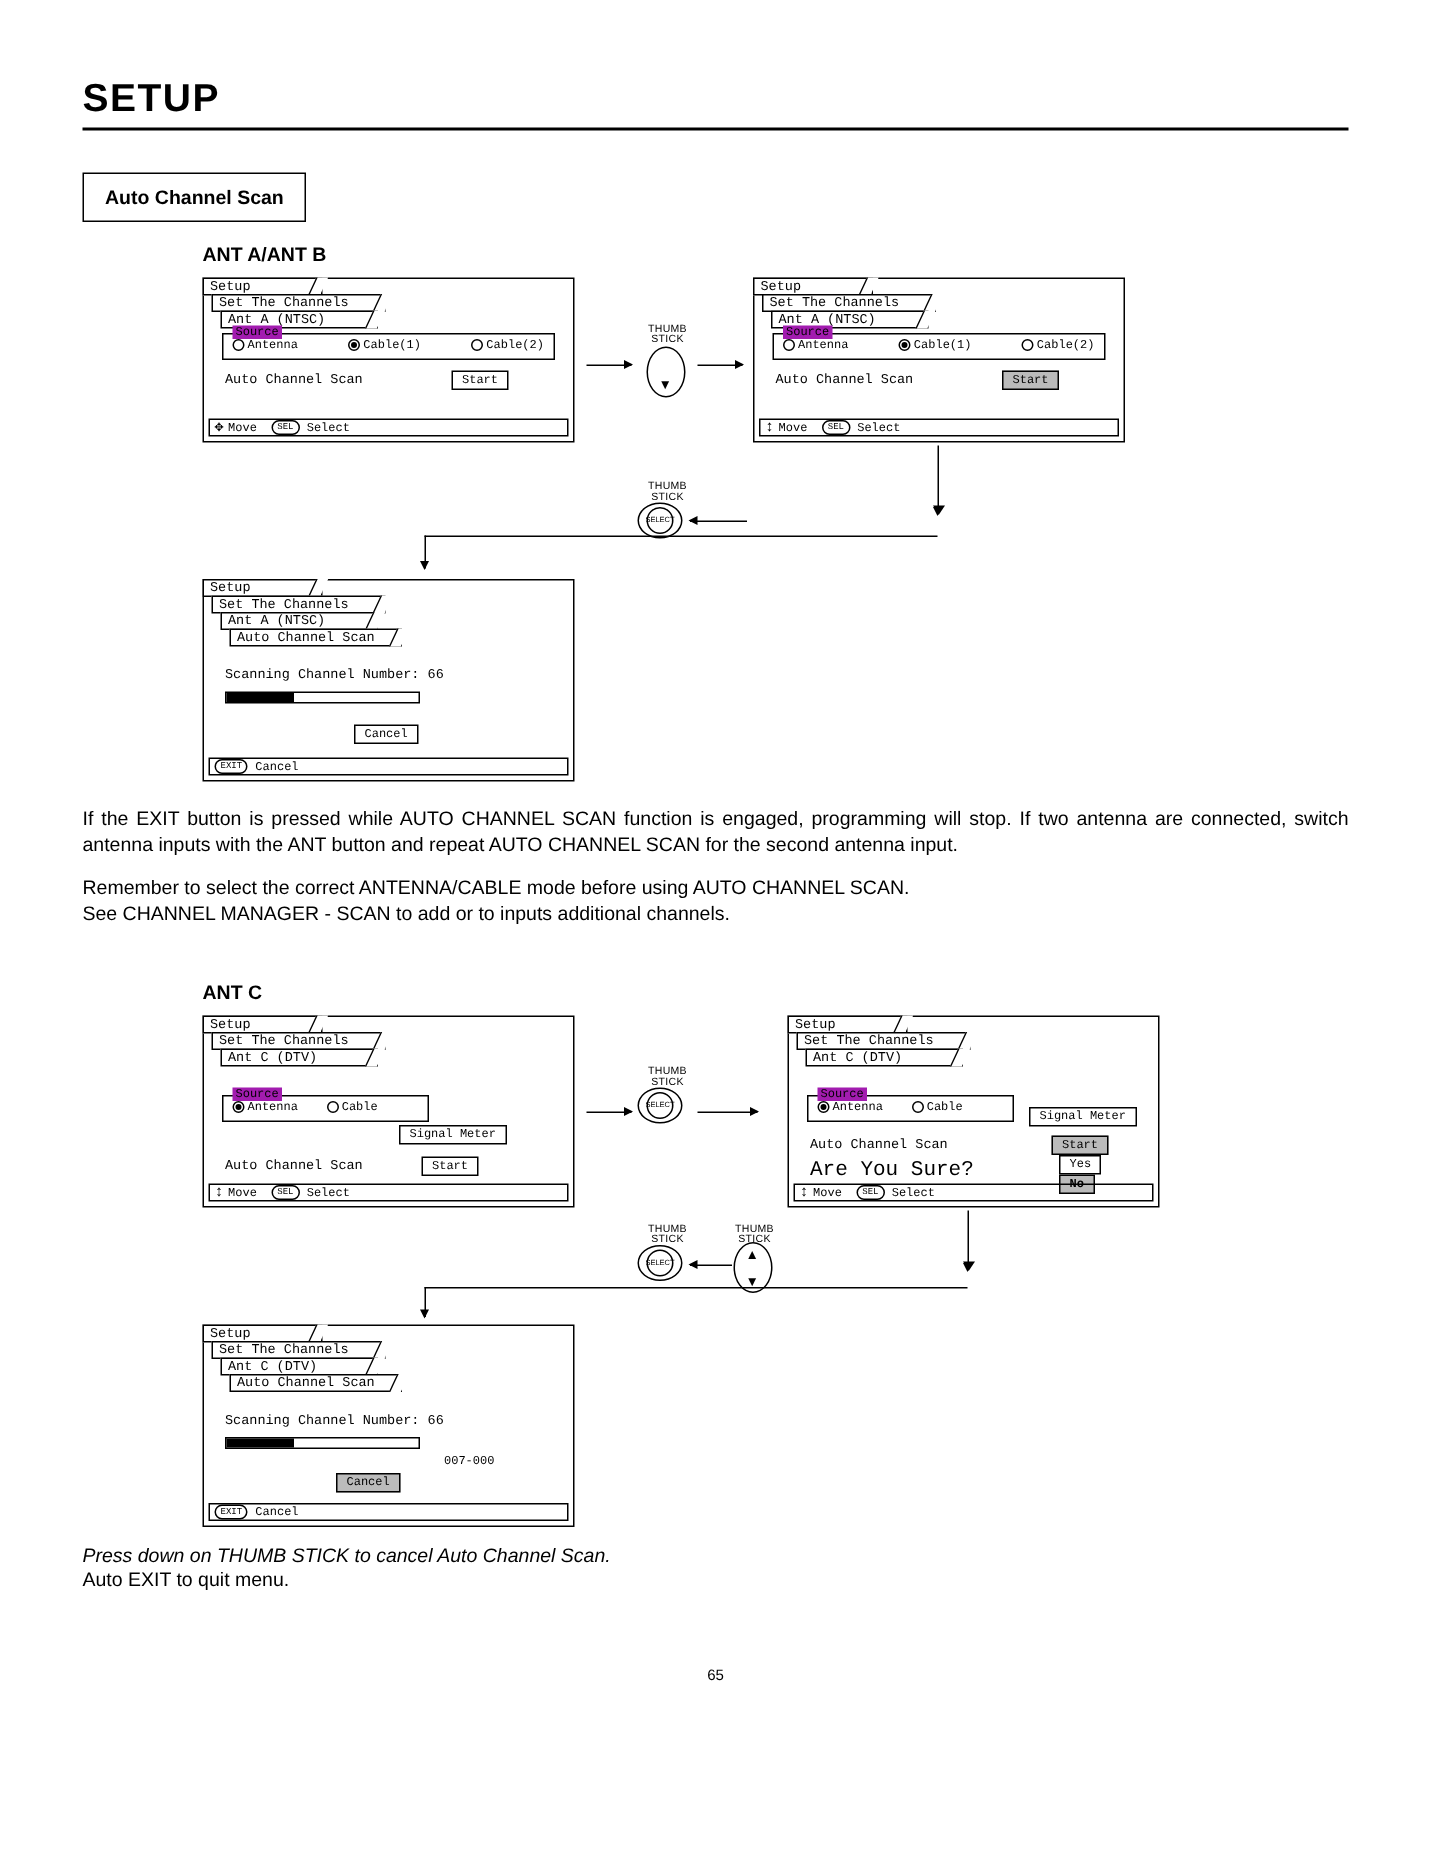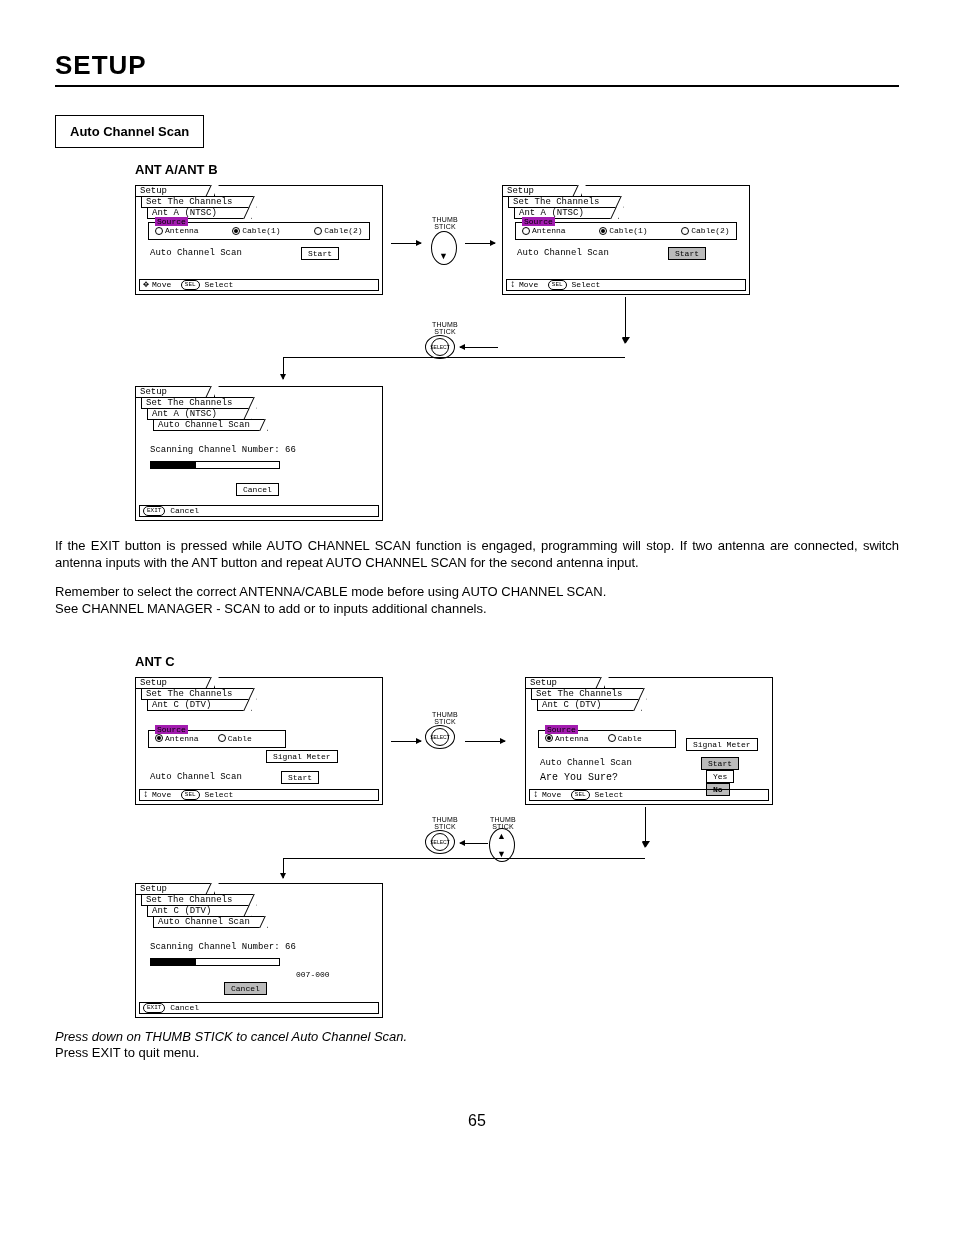--- a/index.html
+++ b/index.html
@@ -26,21 +26,21 @@
   .arrow-long::after { content: ""; position: absolute; right: -1px; top: -3px; border-left: 6px solid #000; border-top: 3.5px solid transparent; border-bottom: 3.5px solid transparent; }
   .arrow-long.left::after { right: auto; left: -1px; border-left: none; border-right: 6px solid #000; }
   .arrow-v { position: absolute; width: 1px; background: #000; }
   .arrow-v::after { content: ""; position: absolute; bottom: -1px; left: -3px; border-top: 6px solid #000; border-left: 3.5px solid transparent; border-right: 3.5px solid transparent; }
   .ctrl-label { position: absolute; font-size: 7px; letter-spacing: 0.2px; text-align: center; line-height: 7px; }
   .ctrl-oval { position: absolute; border: 1px solid #000; border-radius: 50%; }
   .ctrl-select { position: absolute; border: 1px solid #000; border-radius: 50%; width: 18px; height: 18px; display: flex; align-items: center; justify-content: center; font-size: 5px; }
   .body-p { font-size: 13px; margin: 12px 0; text-align: justify; line-height: 1.3; }
   .prog { position: absolute; height: 8px; border: 1px solid #000; }
   .prog::before { content: ""; position: absolute; left: 0; top: 0; bottom: 0; width: 35%; background: #000; }
-  .pagenum { text-align: center; font-size: 16px; margin-top: 50px; }
+  .pagenum { text-align: center; font-size: 10px; margin-top: 50px; }
   .tri { display: inline-block; }
 </style>
 </head>
 <body>
 
 <h1 class="page-title">SETUP</h1>
 
 <div class="feature-row">
   <div class="feature-box">Auto Channel Scan</div>
 </div>
@@ -179,21 +179,21 @@
       <span class="fs-label">Source</span>
       <div style="position:absolute;top:3px;left:6px;font-size:8px;">
         <span class="radio filled"></span><span>Antenna</span>
         &nbsp;&nbsp;
         <span class="radio"></span><span>Cable</span>
       </div>
     </div>
     <span class="btn" style="position:absolute;top:60px;left:160px;">Signal Meter</span>
     <div style="position:absolute;top:80px;left:14px;font-size:9px;">Auto Channel Scan</div>
     <span class="btn hl" style="position:absolute;top:79px;left:175px;">Start</span>
-    <div style="position:absolute;top:94px;left:14px;font-size:10px;text-align:center;">Are You Sure?</div>
+    <div style="position:absolute;top:94px;left:14px;font-size:14px;text-align:center;">Are You Sure?</div>
     <span class="btn" style="position:absolute;top:92px;left:180px;">Yes</span>
     <span class="btn hl" style="position:absolute;top:105px;left:180px;font-weight:bold;">No</span>
     <div class="statusbar">
       <span class="arrows-4">↕</span><span>Move</span>&nbsp;
       <span class="cap">SEL</span>&nbsp;<span>Select</span>
     </div>
   </div>
 
   <div class="arrow-v" style="left:510px;top:134px;height:40px;"></div>
   <div style="position:absolute;left:507px;top:168px;border-top:6px solid #000;border-left:4px solid transparent;border-right:4px solid transparent;"></div>
@@ -221,15 +221,15 @@
     <div class="prog" style="top:74px;left:14px;width:130px;"></div>
     <div style="position:absolute;top:86px;left:160px;font-size:8px;">007-000</div>
     <span class="btn hl" style="position:absolute;top:98px;left:88px;">Cancel</span>
     <div class="statusbar">
       <span class="cap">EXIT</span>&nbsp;<span>Cancel</span>
     </div>
   </div>
 </div>
 
 <p class="body-p" style="margin-bottom:0;margin-top:6px;font-style:italic;">Press down on THUMB STICK to cancel Auto Channel Scan.</p>
-<p class="body-p" style="margin-top:0;">Press EXIT to quit menu.</p>
+<p class="body-p" style="margin-top:0;">Auto EXIT to quit menu.</p>
 
 <div class="pagenum">65</div>
 
 </body></html>

